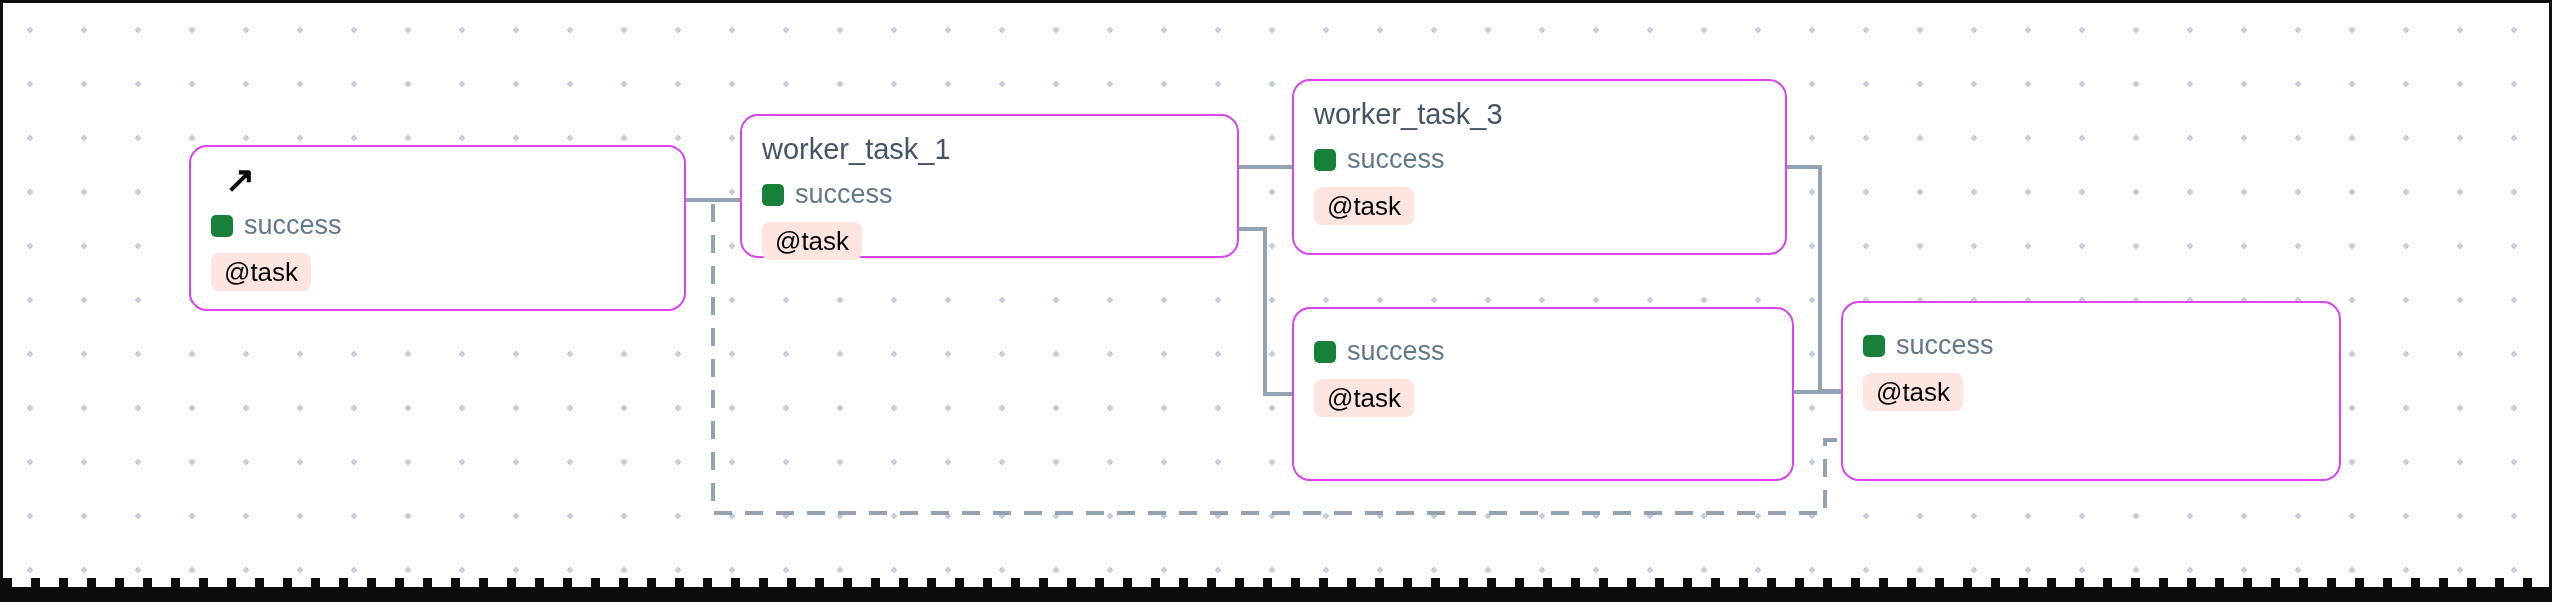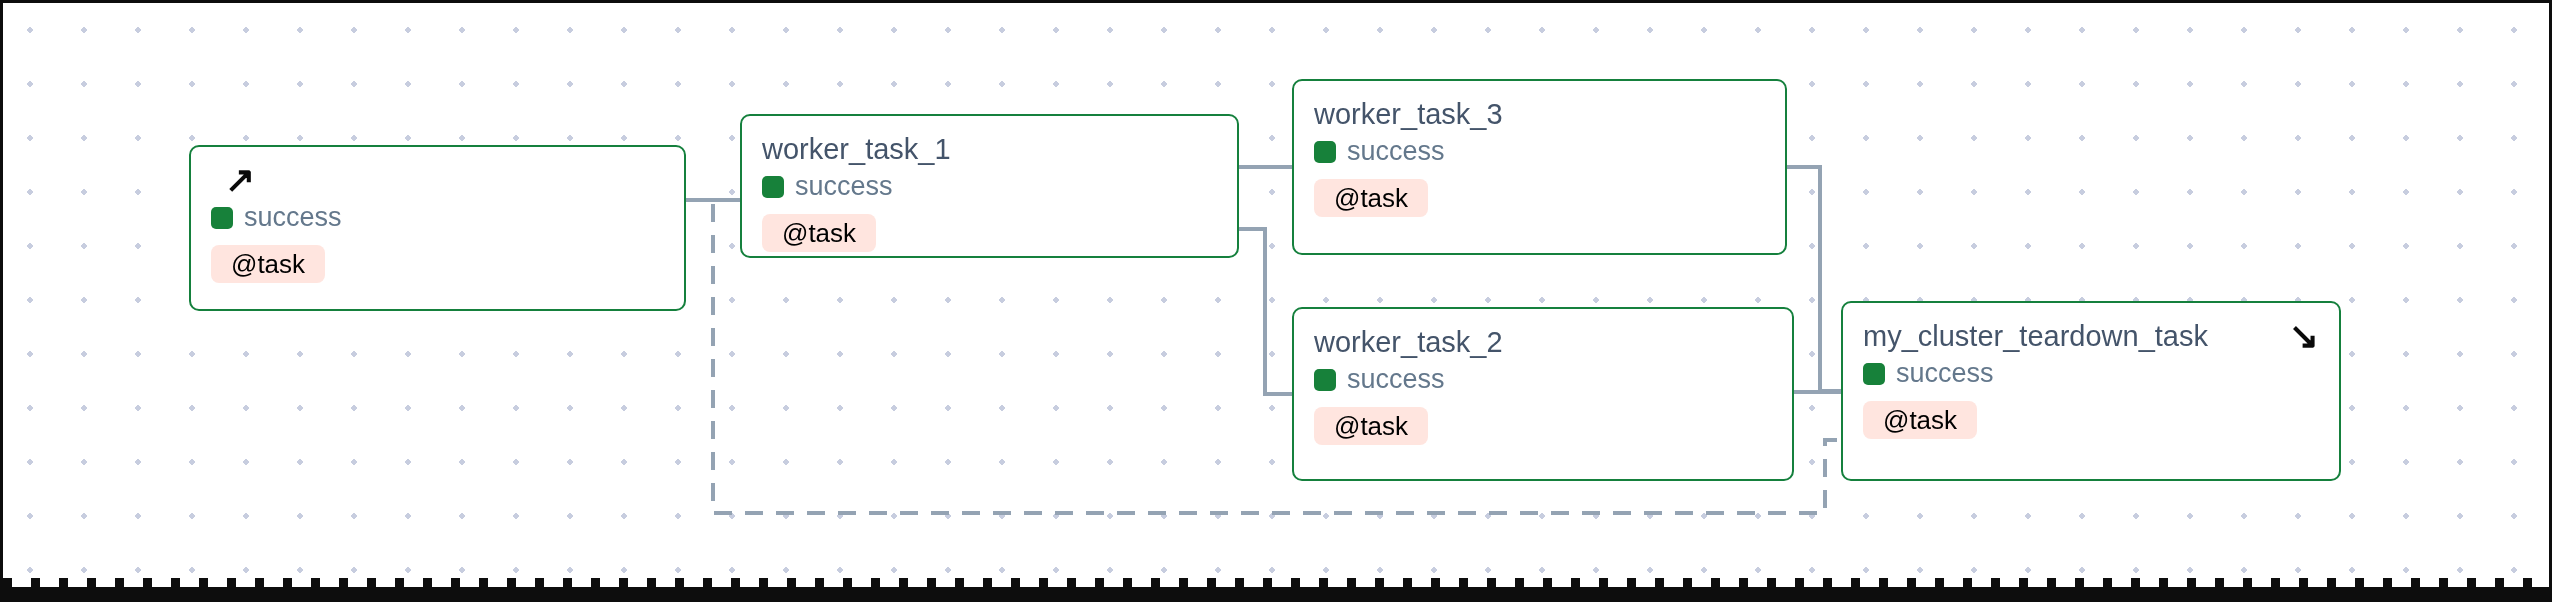--- a/index.html
+++ b/index.html
@@ -33,22 +33,22 @@
     stroke: #94a3b3;
     stroke-width: 4;
   }
   .edge.dashed {
     stroke-dasharray: 18 13;
   }
   .node {
     position: absolute;
     box-sizing: border-box;
     background: #ffffff;
-    border: 2px solid #15803d;
-    border-radius: 10px;
+    border: 2px solid #d946ef;
+    border-radius: 18px;
     padding: 15px 20px;
   }
   .node-header {
     display: flex;
     justify-content: space-between;
     align-items: flex-start;
   }
   .node-title {
     font-size: 29px;
     color: #44546a;
@@ -58,42 +58,42 @@
   .marker {
     font-size: 36px;
     line-height: 36px;
     color: #0a0a0a;
     font-weight: 700;
     margin-left: 14px;
   }
   .status-row {
     display: flex;
     align-items: center;
-    margin-top: 4px;
+    margin-top: 12px;
   }
   .status-square {
     width: 22px;
     height: 22px;
     border-radius: 5px;
     background: #17813a;
     margin-right: 11px;
     flex: 0 0 auto;
   }
   .status-label {
     font-size: 27px;
     color: #64788c;
   }
   .task-badge {
     display: inline-block;
     margin-top: 12px;
     font-size: 26px;
     color: #000000;
     background: #ffe5df;
     border-radius: 8px;
-    padding: 4px 20px;
+    padding: 4px 13px;
     line-height: 30px;
   }
   .n0 { left: 186px;  top: 142px; width: 497px; height: 166px; }
   .n1 { left: 737px;  top: 111px; width: 499px; height: 144px; }
   .n2 { left: 1289px; top: 76px;  width: 495px; height: 176px; }
   .n3 { left: 1289px; top: 304px; width: 502px; height: 174px; }
   .n4 { left: 1838px; top: 298px; width: 500px; height: 180px; }
   .bottom-ticks {
     position: absolute;
     left: 0;
@@ -154,35 +154,28 @@
       <span class="node-title">worker_task_3</span>
     </div>
     <div class="status-row">
       <span class="status-square"></span>
       <span class="status-label">success</span>
     </div>
     <span class="task-badge">@task</span>
   </div>
 
   <div class="node n3">
-    <div class="node-header">
-      <span class="node-title">worker_task_2</span>
-    </div>
     <div class="status-row">
       <span class="status-square"></span>
       <span class="status-label">success</span>
     </div>
     <span class="task-badge">@task</span>
   </div>
 
   <div class="node n4">
-    <div class="node-header">
-      <span class="node-title">my_cluster_teardown_task</span>
-      <span class="marker">↘</span>
-    </div>
     <div class="status-row">
       <span class="status-square"></span>
       <span class="status-label">success</span>
     </div>
     <span class="task-badge">@task</span>
   </div>
 
   <div class="bottom-ticks"></div>
   <div class="bottom-bar"></div>
 

